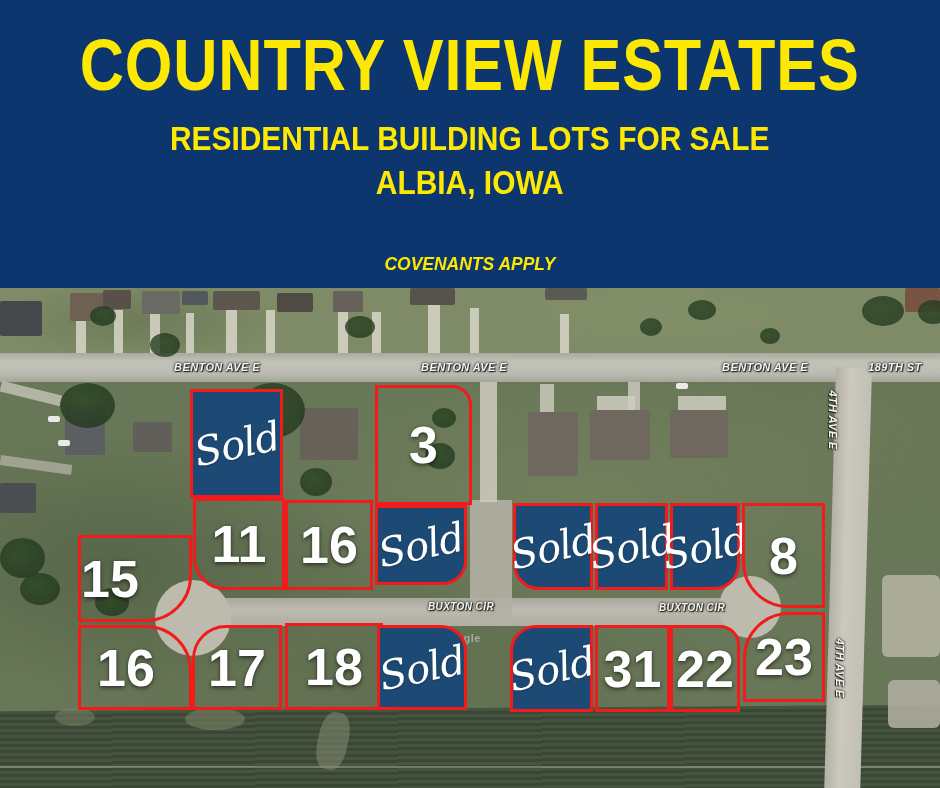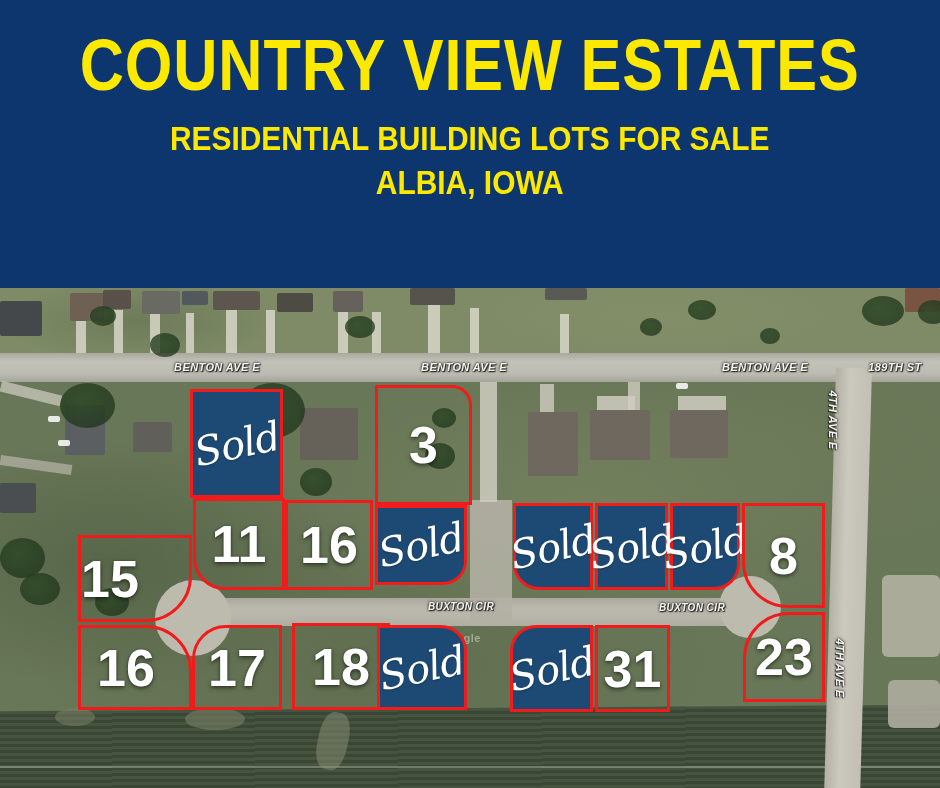--- a/index.html
+++ b/index.html
@@ -62,21 +62,21 @@
   .sold-script{font-family:"DejaVu Serif",serif;font-style:italic;font-size:40px;color:#fff;
                transform:rotate(-12deg);letter-spacing:-1px;text-shadow:0 1px 2px rgba(0,0,0,.25);}
   .L0{left:190px;top:101px;width:93px;height:109px;}
   .L1{left:375px;top:97px;width:97px;height:120px;border-top-right-radius:20px;}
   .L2{left:193px;top:210px;width:92px;height:92px;border-bottom-left-radius:32px;}
   .L3{left:285px;top:212px;width:88px;height:90px;}
   .L4{left:375px;top:217px;width:92px;height:80px;border-bottom-right-radius:24px;}
   .L5{left:78px;top:247px;width:114px;height:87px;border-bottom-right-radius:46px;justify-content:flex-start;}
   .L6{left:78px;top:337px;width:114px;height:85px;border-top-right-radius:46px;justify-content:flex-start;padding-left:16px;text-align:right;}
   .L7{left:192px;top:337px;width:90px;height:85px;border-top-left-radius:34px;}
-  .L8{left:292px;top:335px;width:98px;height:87px;}
+  .L8{left:285px;top:335px;width:98px;height:87px;}
   .L9{left:377px;top:337px;width:90px;height:85px;border-top-right-radius:26px;}
   .L10{left:513px;top:215px;width:80px;height:87px;border-bottom-left-radius:26px;}
   .L11{left:595px;top:215px;width:73px;height:87px;}
   .L12{left:670px;top:215px;width:70px;height:87px;border-bottom-right-radius:26px;}
   .L13{left:742px;top:215px;width:83px;height:105px;border-bottom-left-radius:46px;}
   .L14{left:510px;top:337px;width:83px;height:87px;border-top-left-radius:26px;}
   .L15{left:595px;top:337px;width:75px;height:87px;}
   .L16{left:670px;top:337px;width:70px;height:87px;border-top-right-radius:20px;}
   .L17{left:743px;top:324px;width:82px;height:90px;border-top-left-radius:46px;}
 
@@ -92,20 +92,21 @@
 </style>
 </head>
 <body>
 
 <div id="page">
 
   <div id="header">
     <div id="subtitle" class="hline"><span>RESIDENTIAL BUILDING LOTS FOR SALE</span></div>
     <div id="title" class="hline"><span>COUNTRY VIEW ESTATES</span></div>
     <div id="location" class="hline"><span>ALBIA, IOWA</span></div>
+    <div id="note" class="hline"><span>COVENANTS APPLY</span></div>
   </div>
 
   <div id="map">
     <div id="lawn-strip"></div>
     <div id="field-bottom"></div>
     <div id="field-line"></div>
 
     <div id="benton-road" class="road"></div>
     <div id="fourth-ave-road" class="road"></div>
     <div id="buxton-stem" class="road"></div>
@@ -221,20 +222,23 @@
       </div>
     <div class="lot L13">
         <span class="num">8</span>
       </div>
     <div class="lot sold L14">
         <span class="sold-script">Sold</span>
       </div>
     <div class="lot L15">
         <span class="num">31</span>
       </div>
+    <div class="lot L16">
+        <span class="num">22</span>
+      </div>
     <div class="lot L17">
         <span class="num">23</span>
       </div>
 
     <span class="street S0">BENTON AVE E</span>
     <span class="street S1">BENTON AVE E</span>
     <span class="street S2">BENTON AVE E</span>
     <span class="street S3">189TH ST</span>
     <span class="street vert S4">4TH AVE E</span>
     <span class="street vert S5">4TH AVE E</span>

